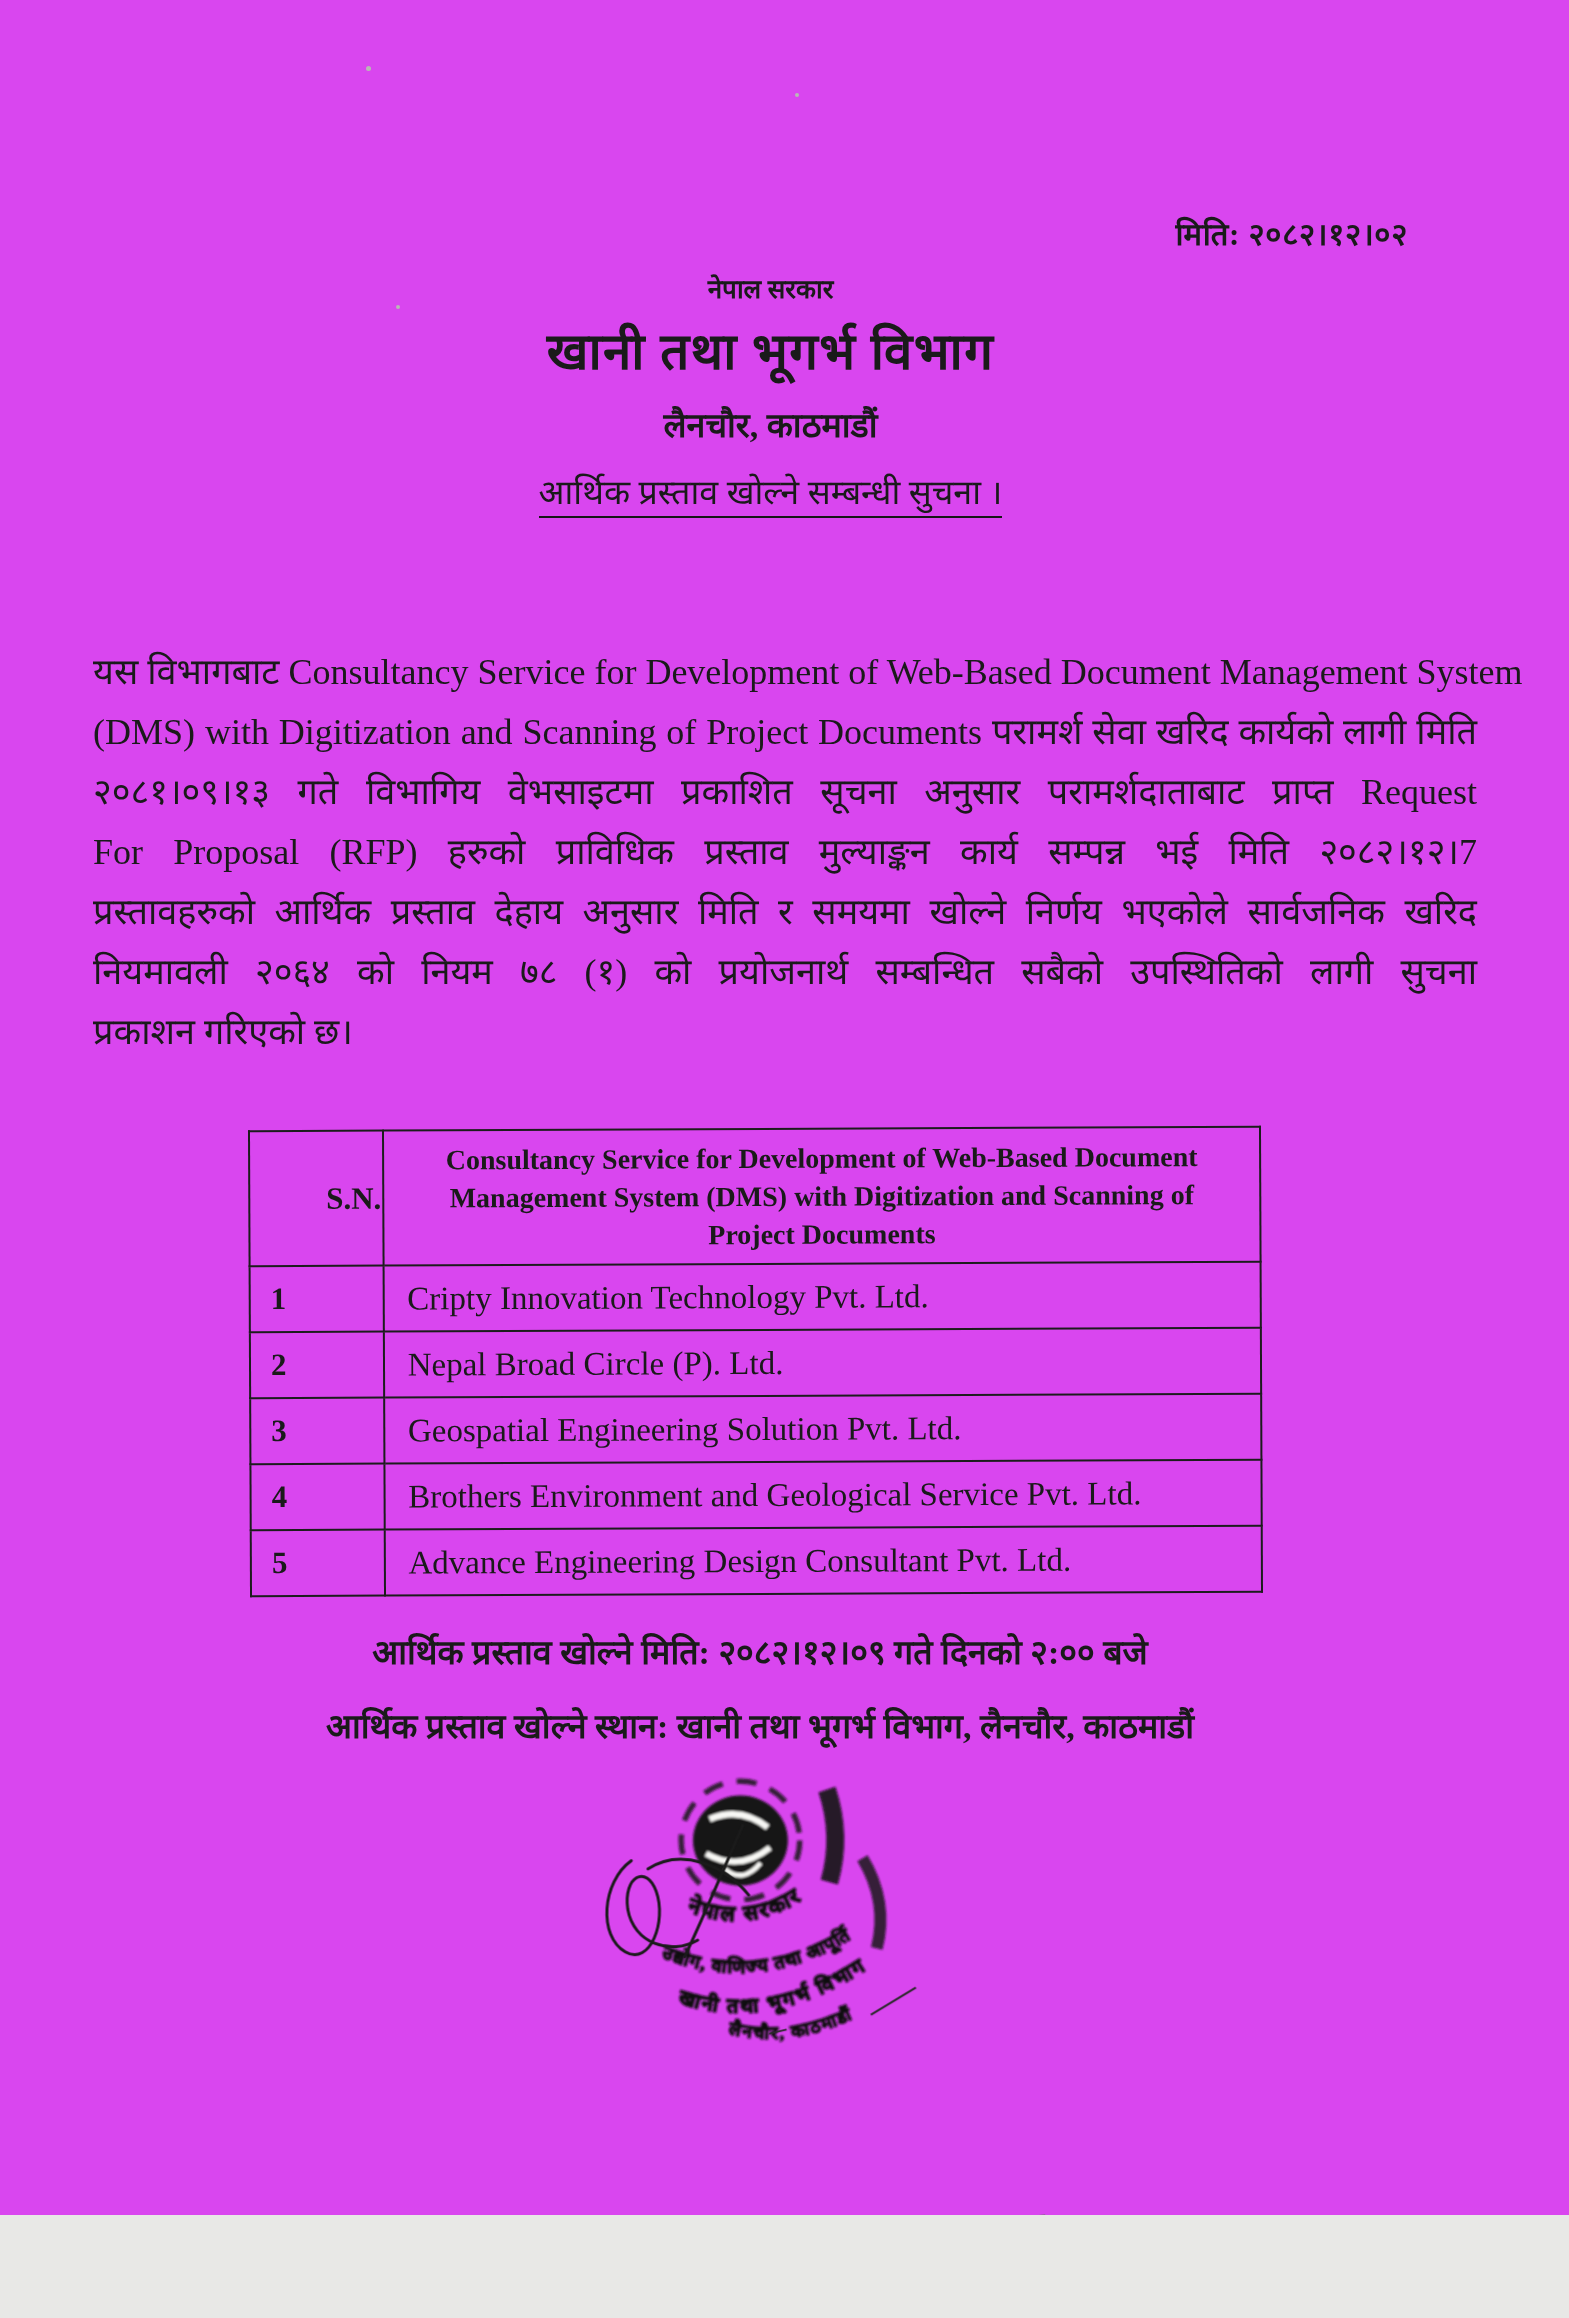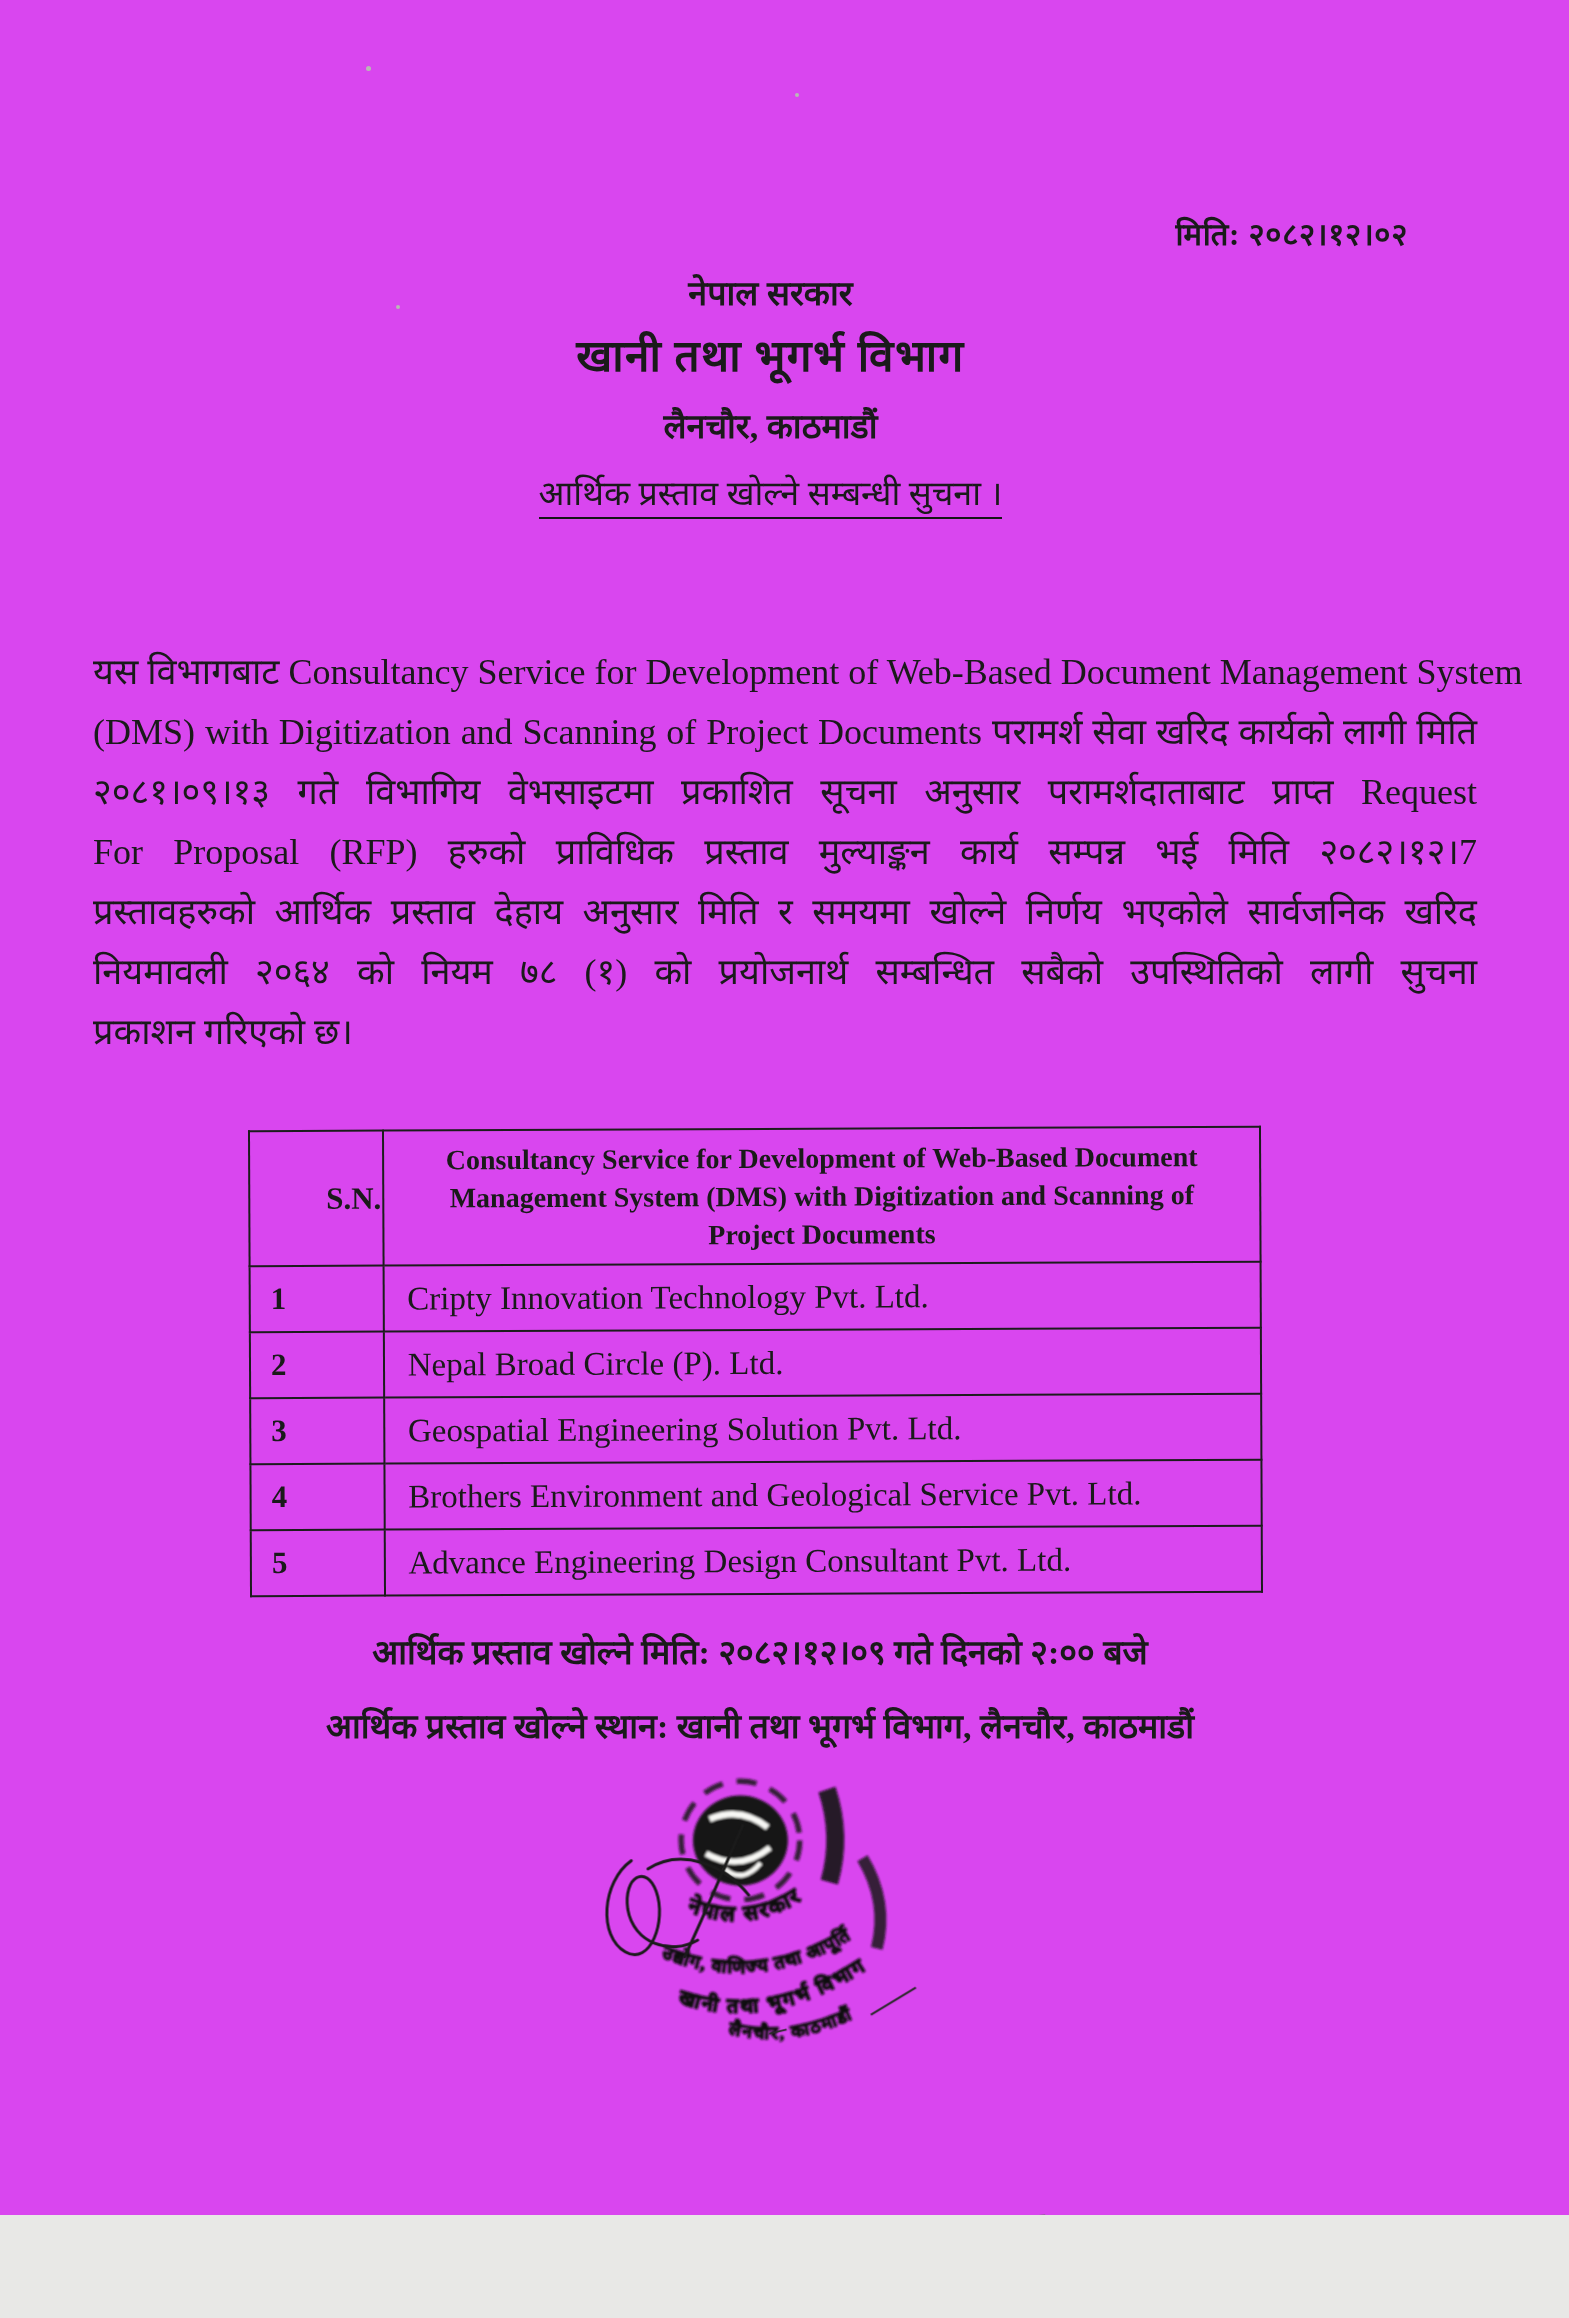--- a/index.html
+++ b/index.html
@@ -14,23 +14,23 @@
   
   .date-line{
     position:absolute;top:212px;right:161px;
     font-size:31px;font-weight:600;letter-spacing:0.7px;
   }
   
   .letterhead{
     position:absolute;top:277px;left:0;right:28px;
     text-align:center;line-height:1;
   }
-  .gov{font-size:34px;font-weight:600;margin-bottom:24px;}
+  .gov{font-size:26px;font-weight:600;margin-bottom:24px;}
   .ministry{font-size:31px;font-weight:600;margin-bottom:28px;}
-  .department{font-size:44px;font-weight:700;margin-bottom:31px;letter-spacing:1.4px;}
+  .department{font-size:51px;font-weight:700;margin-bottom:31px;letter-spacing:1.4px;}
   .address{font-size:34px;font-weight:600;margin-bottom:33px;}
   .notice-title{font-size:34px;font-weight:400;margin-top:28px;}
   .notice-title span{
     display:inline-block;border-bottom:2.8px solid #151515;padding-bottom:5.7px;
   }
   
   .body-par{
     position:absolute;top:642px;left:93px;width:1384px;
     font-size:36px;line-height:60px;font-weight:400;
   }

